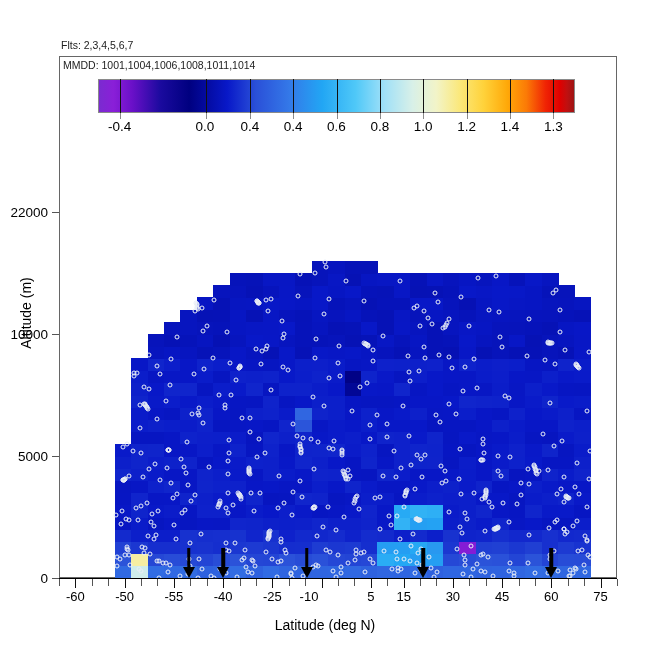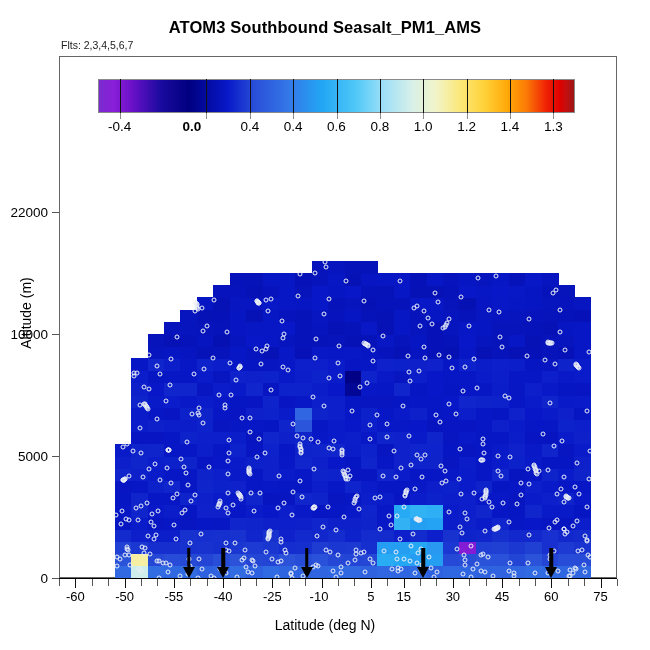--- a/index.html
+++ b/index.html
@@ -61,26 +61,26 @@
             border-left:6px solid transparent;border-right:6px solid transparent;
             border-top:11px solid #000;transform:translateX(-50%);}
   #arrows u{position:absolute;width:3.5px;background:#000;
             transform:translateX(-50%);}
 </style>
 </head>
 <body>
 
 <div id="root">
 
-  <div class="abs" id="title">ATOM3 Southbound Seasalt_PM1_AMS</div>
 
   <div class="abs" id="flts">Flts: 2,3,4,5,6,7</div>
 
   <div class="abs" id="frame"></div>
 
+  <div class="abs" id="mmdd">MMDD: 1001,1004,1006,1008,1011,1014</div>
 
   <div class="abs" id="cbwrap">
     <div id="cbar" style="background: linear-gradient(to right, rgb(122, 43, 208) 0%, rgb(138, 31, 216) 3%, rgb(106, 16, 200) 7%, rgb(26, 10, 158) 13%, rgb(0, 0, 128) 19%, rgb(8, 24, 200) 27%, rgb(42, 80, 216) 33%, rgb(52, 120, 232) 40%, rgb(34, 166, 244) 47%, rgb(79, 200, 248) 54%, rgb(159, 224, 248) 60%, rgb(216, 240, 232) 66%, rgb(242, 244, 200) 71%, rgb(251, 232, 122) 76%, rgb(255, 210, 58) 81%, rgb(255, 168, 8) 86%, rgb(251, 122, 6) 90%, rgb(240, 36, 4) 94%, rgb(224, 0, 0) 97%, rgb(192, 16, 16) 98.5%, rgb(158, 20, 20) 100%);"></div>
     <div id="cbticks">
         <i style="left: 21.6818px;"></i>
         <i style="left: 108.409px;"></i>
         <i style="left: 151.773px;"></i>
         <i style="left: 195.136px;"></i>
         <i style="left: 238.5px;"></i>
         <i style="left: 281.864px;"></i>
@@ -96,21 +96,21 @@
         <i style="left: 195.136px;"></i>
         <i style="left: 238.5px;"></i>
         <i style="left: 281.864px;"></i>
         <i style="left: 325.227px;"></i>
         <i style="left: 368.591px;"></i>
         <i style="left: 411.955px;"></i>
         <i style="left: 455.318px;"></i>
       </div>
     <div id="cblabels">
         <span style="left: 21.6818px;">-0.4</span>
-        <span style="left: 94px; font-weight: bold;">0.0</span>
+        <span style="left: 107px;">0.0</span>
         <span style="left: 151.773px;">0.4</span>
         <span style="left: 195.136px;">0.4</span>
         <span style="left: 238.5px;">0.6</span>
         <span style="left: 281.864px;">0.8</span>
         <span style="left: 325.227px;">1.0</span>
         <span style="left: 368.591px;">1.2</span>
         <span style="left: 411.955px;">1.4</span>
         <span style="left: 455.318px;">1.3</span>
       </div>
   </div>
@@ -1460,21 +1460,21 @@
       <b style="left: 443.118px;"></b>
       <b style="left: 492.353px;"></b>
       <b style="left: 541.588px;"></b>
     </div>
   <div class="abs" id="xlabels" style="left:59px;top:579px;width:558px;height:20px;">
       <span style="left: 16.4118px;">-60</span>
       <span style="left: 65.6471px;">-50</span>
       <span style="left: 114.882px;">-55</span>
       <span style="left: 164.118px;">-40</span>
       <span style="left: 213.353px;">-25</span>
-      <span style="left: 260px;">-10</span>
+      <span style="left: 250px;">-10</span>
       <span style="left: 311.824px;">5</span>
       <span style="left: 344.647px;">15</span>
       <span style="left: 393.882px;">30</span>
       <span style="left: 443.118px;">45</span>
       <span style="left: 492.353px;">60</span>
       <span style="left: 541.588px;">75</span>
     </div>
   <div class="abs" id="xtitle">Latitude (deg N)</div>
 
   <div class="abs" id="yticks" style="left:52px;top:151px;width:7px;height:427px;">

